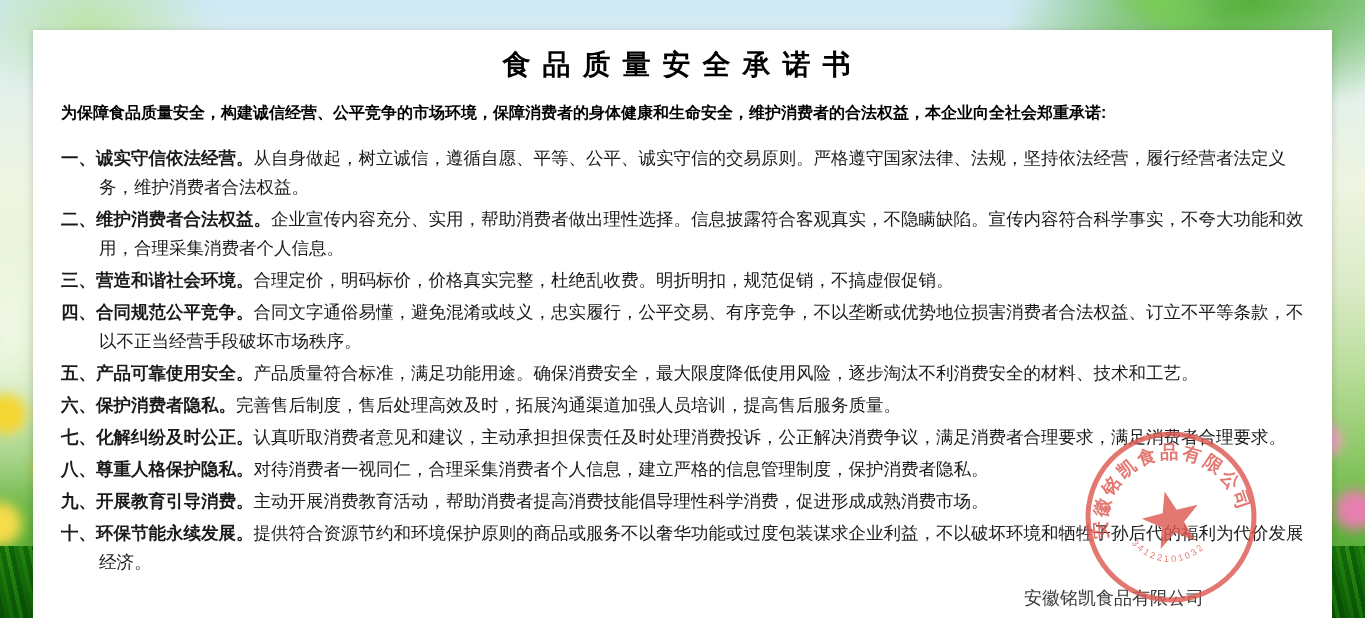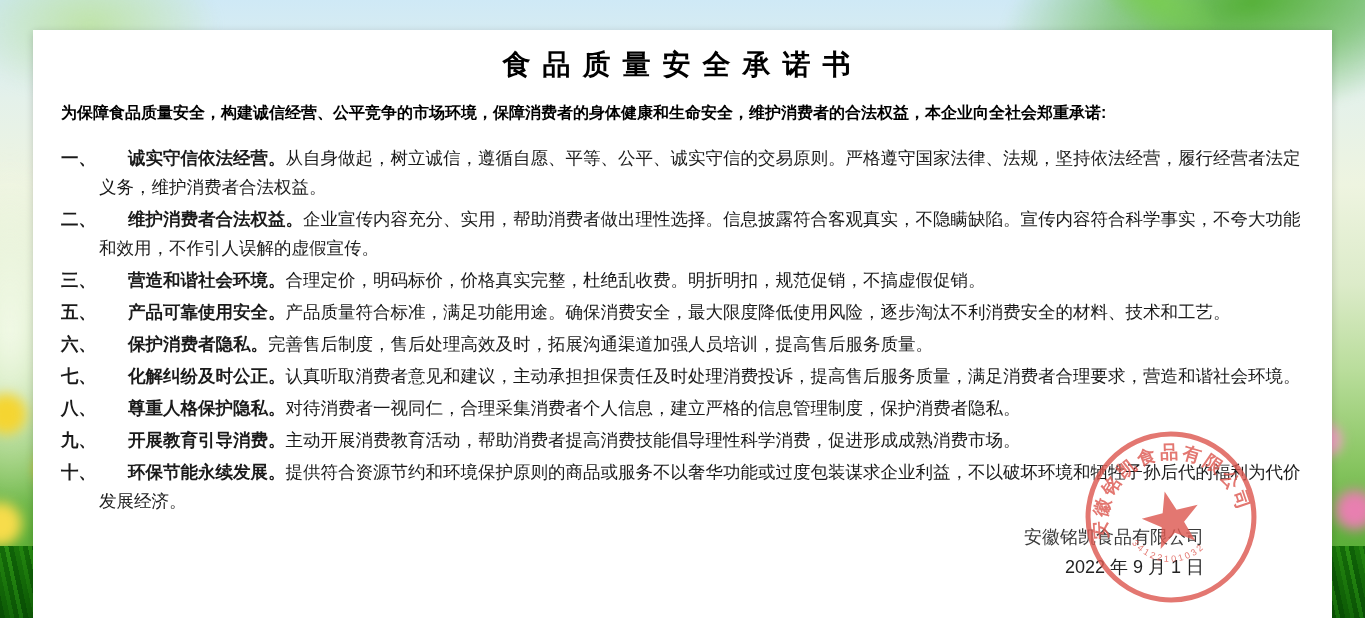--- a/index.html
+++ b/index.html
@@ -45,21 +45,21 @@
   .doc {
     position:absolute; left:33px; top:30px; width:1299px; height:598px;
     background:#ffffff; box-shadow:0 2px 8px rgba(0,0,0,.18);
     padding:12px 28px 0 28px; color:#111;
   }
   .title { text-align:center; font-size:28px; font-weight:bold; letter-spacing:12px; color:#000; margin:4px 0 16px 0; }
   .intro { font-size:16px; font-weight:bold; line-height:26px; margin:0 16px 18px 0; color:#000; }
   .items { }
   .item { font-size:17.5px; line-height:29px; margin-bottom:3px; padding-left:38px; text-indent:-38px; color:#1a1a1a; }
   .item .num { font-weight:bold; }
-  .item .head { font-weight:bold;margin-left:32px; }
+  .item .head { font-weight:bold; }
   .item .body { font-weight:normal; }
   .signature { text-align:right; padding-right:100px; margin-top:6px; }
   .sig-company { font-size:18px; color:#3a3a3a; line-height:30px; }
   .sig-date { font-size:18px; color:#222; line-height:30px; }
   
   .seal { position:absolute; right:72px; top:398px; width:178px; height:178px;
     opacity:.82; transform:rotate(-14deg); }
 </style>
 </head>
 <body>
@@ -72,25 +72,26 @@
 <div class="deco flowers-right"></div>
 <div class="deco grass2"></div>
 <div class="deco grass"></div>
 
 <div class="doc">
   <h1 class="title">食品质量安全承诺书</h1>
   <p class="intro">为保障食品质量安全，构建诚信经营、公平竞争的市场环境，保障消费者的身体健康和生命安全，维护消费者的合法权益，本企业向全社会郑重承诺:</p>
 
   <div class="items">
     <p class="item"><span class="num">一、</span><span class="head">诚实守信依法经营。</span><span class="body">从自身做起，树立诚信，遵循自愿、平等、公平、诚实守信的交易原则。严格遵守国家法律、法规，坚持依法经营，履行经营者法定义务，维护消费者合法权益。</span></p>
-    <p class="item"><span class="num">二、</span><span class="head">维护消费者合法权益。</span><span class="body">企业宣传内容充分、实用，帮助消费者做出理性选择。信息披露符合客观真实，不隐瞒缺陷。宣传内容符合科学事实，不夸大功能和效用，不作引人误解的虚假宣传。</span></p>
+    <p class="item"><span class="num">二、</span><span class="head">维护消费者合法权益。</span><span class="body">企业宣传内容充分、实用，帮助消费者做出理性选择。信息披露符合客观真实，不隐瞒缺陷。宣传内容符合科学事实，不夸大功能和效用，合理采集消费者个人信息。</span></p>
     <p class="item"><span class="num">三、</span><span class="head">营造和谐社会环境。</span><span class="body">合理定价，明码标价，价格真实完整，杜绝乱收费。明折明扣，规范促销，不搞虚假促销。</span></p>
+    <p class="item"><span class="num">四、</span><span class="head">合同规范公平竞争。</span><span class="body">合同文字通俗易懂，避免混淆或歧义，忠实履行，公平交易、有序竞争，不以垄断或优势地位损害消费者合法权益、订立不平等条款，不以不正当经营手段破坏市场秩序。</span></p>
     <p class="item"><span class="num">五、</span><span class="head">产品可靠使用安全。</span><span class="body">产品质量符合标准，满足功能用途。确保消费安全，最大限度降低使用风险，逐步淘汰不利消费安全的材料、技术和工艺。</span></p>
     <p class="item"><span class="num">六、</span><span class="head">保护消费者隐私。</span><span class="body">完善售后制度，售后处理高效及时，拓展沟通渠道加强人员培训，提高售后服务质量。</span></p>
-    <p class="item"><span class="num">七、</span><span class="head">化解纠纷及时公正。</span><span class="body">认真听取消费者意见和建议，主动承担担保责任及时处理消费投诉，提高售后服务质量，满足消费者合理要求，营造和谐社会环境。</span></p>
+    <p class="item"><span class="num">七、</span><span class="head">化解纠纷及时公正。</span><span class="body">认真听取消费者意见和建议，主动承担担保责任及时处理消费投诉，公正解决消费争议，满足消费者合理要求，满足消费者合理要求。</span></p>
     <p class="item"><span class="num">八、</span><span class="head">尊重人格保护隐私。</span><span class="body">对待消费者一视同仁，合理采集消费者个人信息，建立严格的信息管理制度，保护消费者隐私。</span></p>
     <p class="item"><span class="num">九、</span><span class="head">开展教育引导消费。</span><span class="body">主动开展消费教育活动，帮助消费者提高消费技能倡导理性科学消费，促进形成成熟消费市场。</span></p>
     <p class="item"><span class="num">十、</span><span class="head">环保节能永续发展。</span><span class="body">提供符合资源节约和环境保护原则的商品或服务不以奢华功能或过度包装谋求企业利益，不以破坏环境和牺牲子孙后代的福利为代价发展经济。</span></p>
   </div>
 
   <div class="signature">
     <div class="sig-company">安徽铭凯食品有限公司</div>
     <div class="sig-date">2022 年 9 月 1 日</div>
   </div>
 

